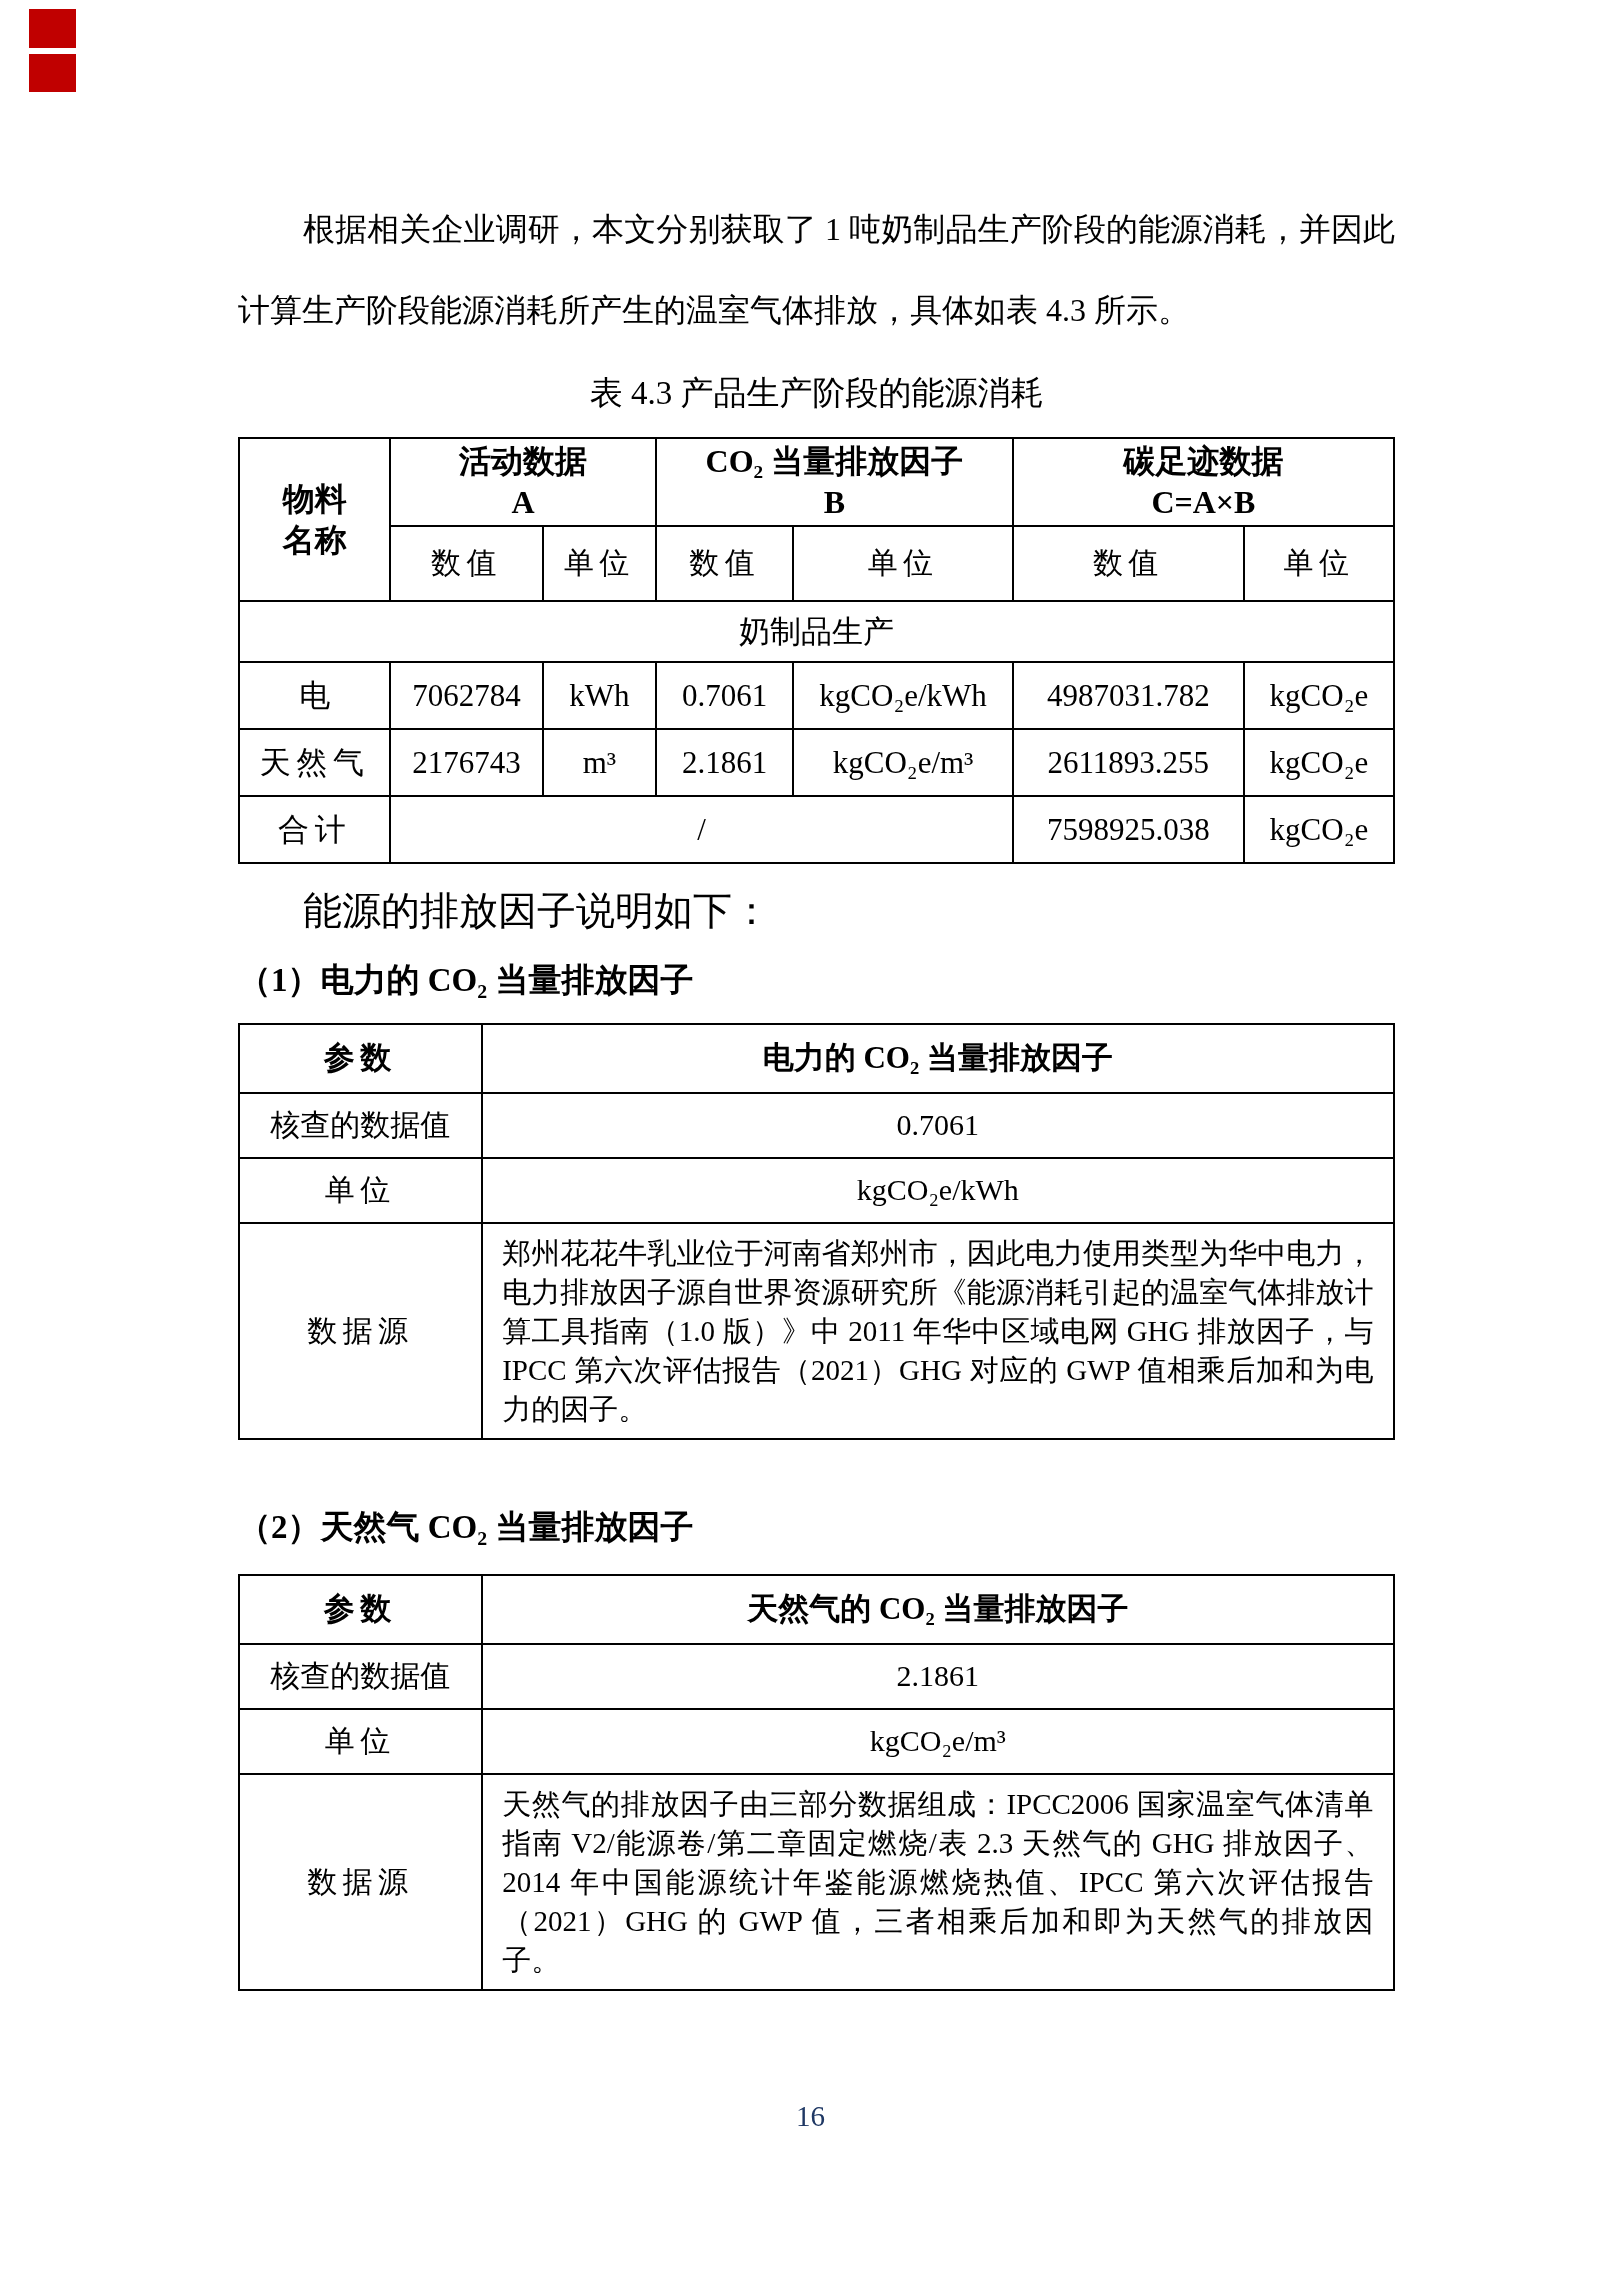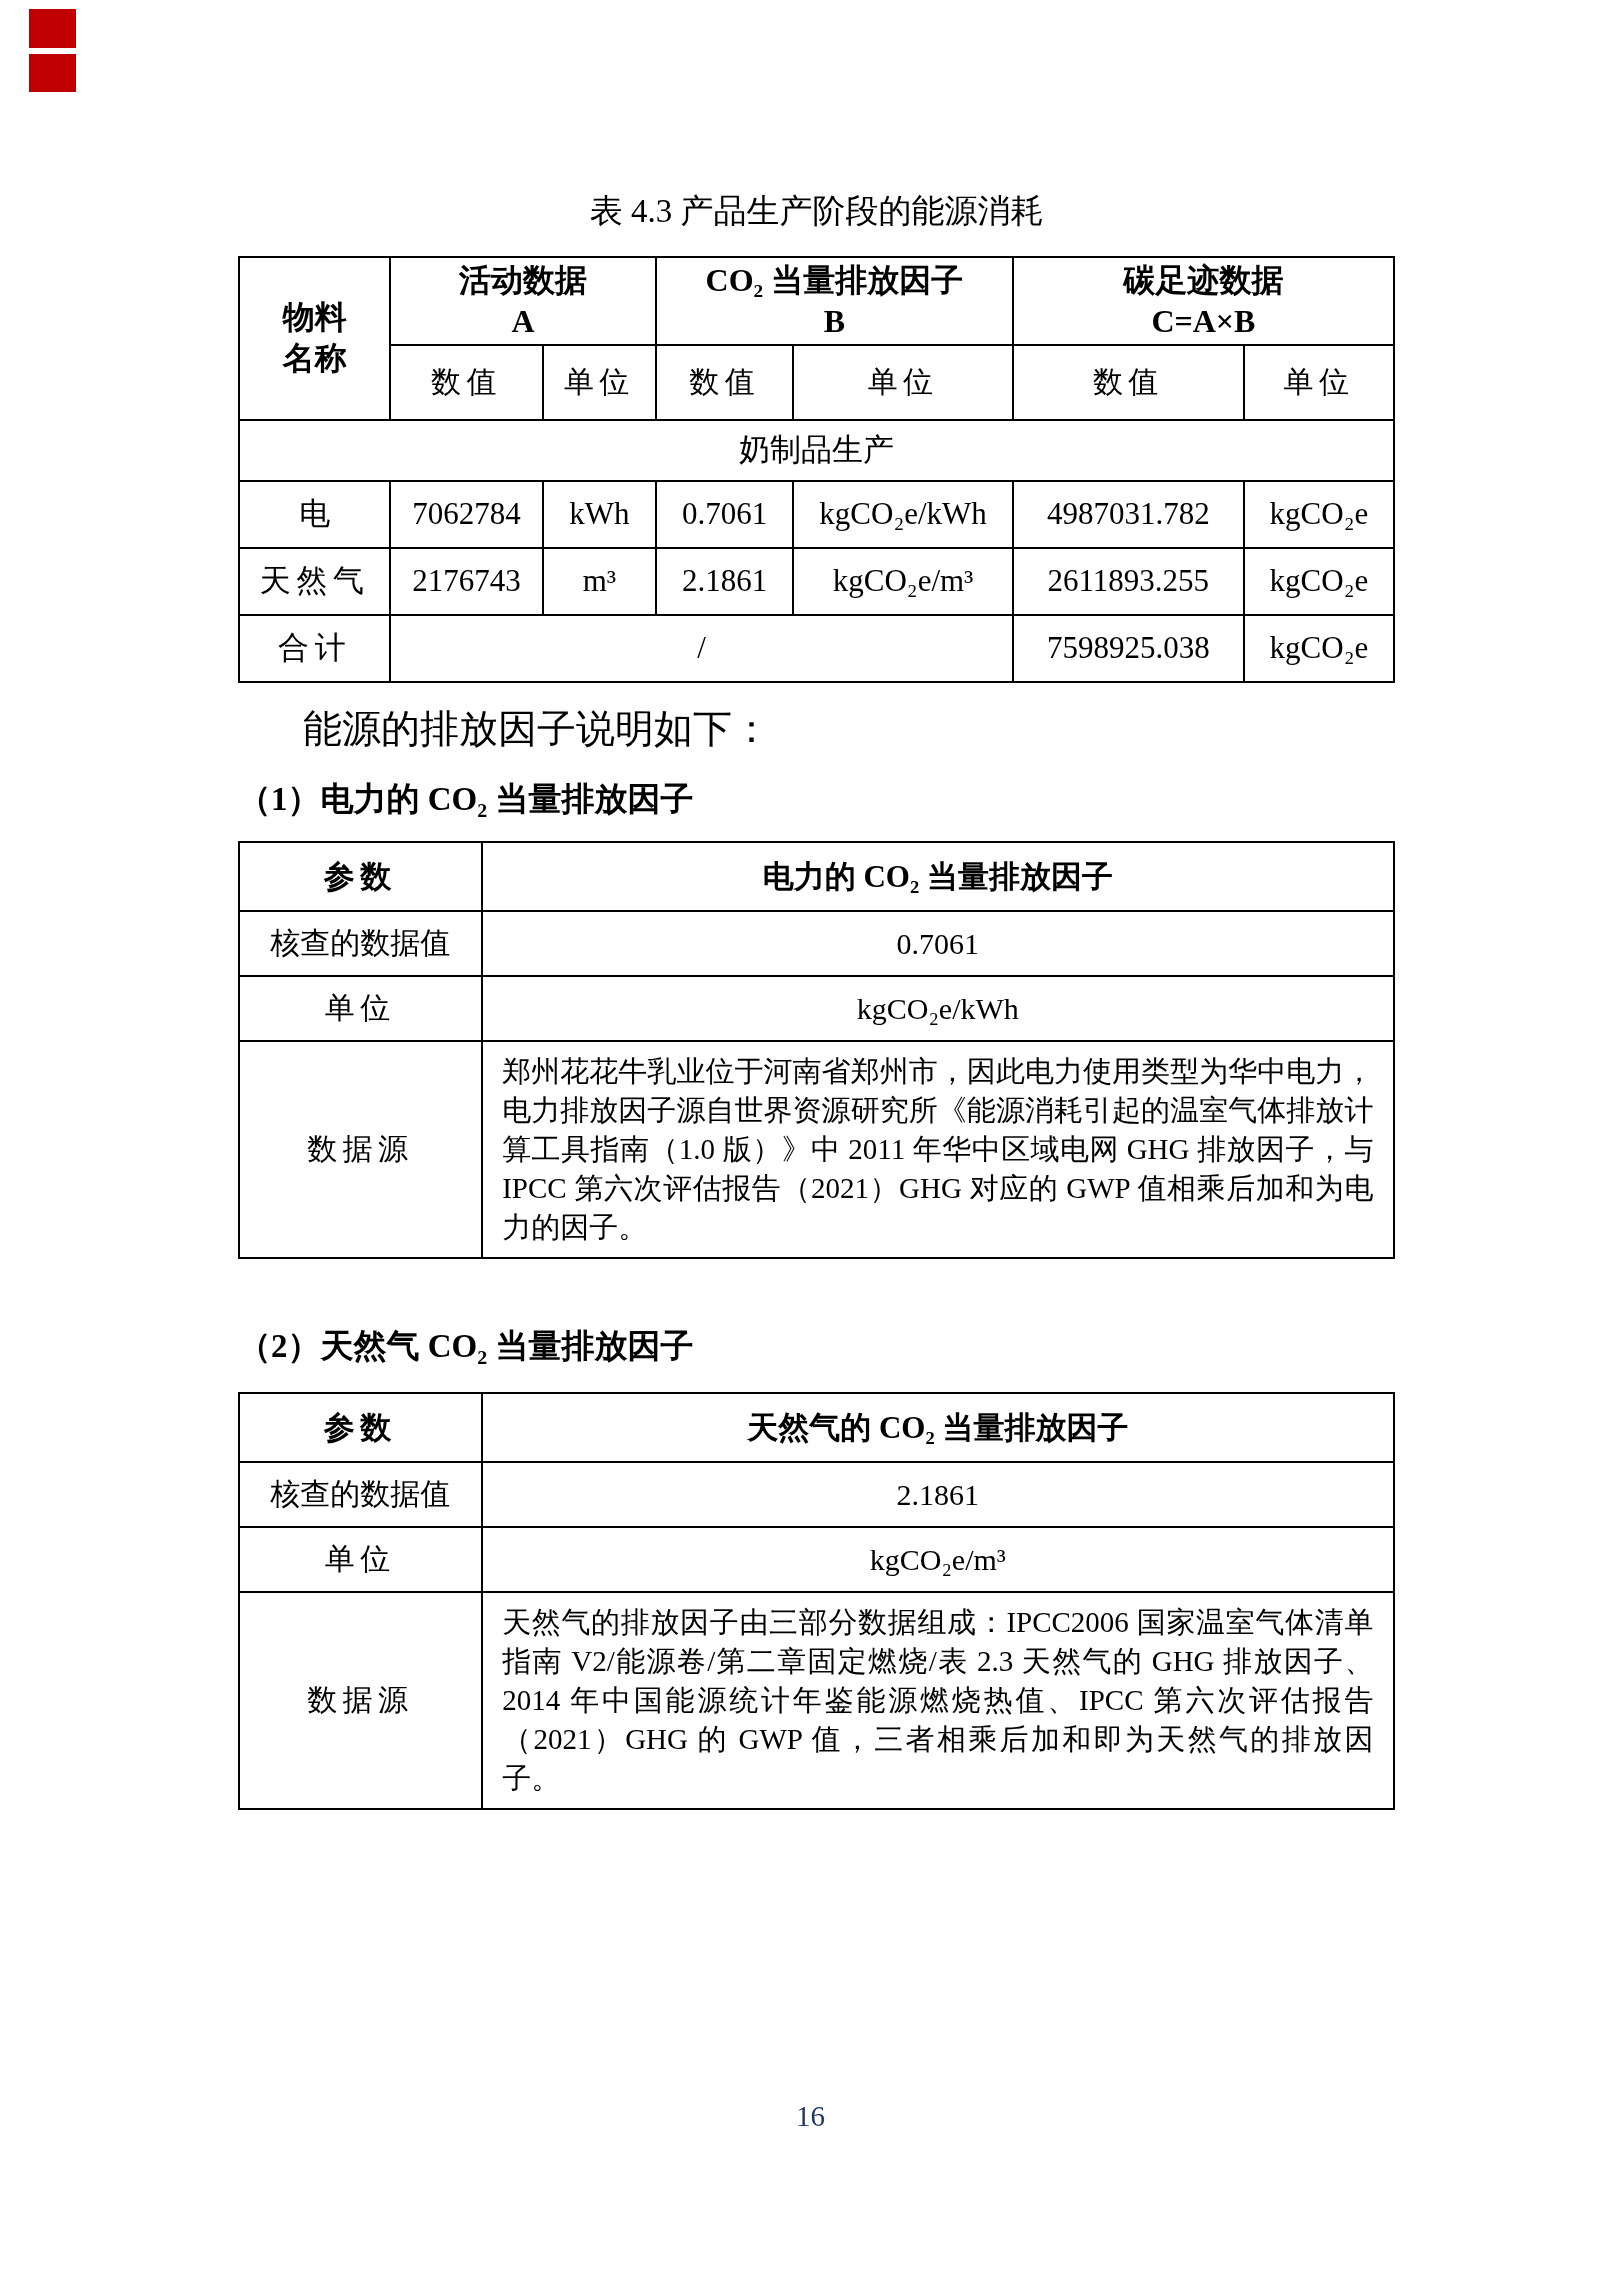--- a/index.html
+++ b/index.html
@@ -56,20 +56,21 @@
 </head>
 <body>
 
 <div class="page">
 
   <div class="red-mark m1"></div>
   <div class="red-mark m2"></div>
 
   <div class="content">
 
+    <p class="intro">根据相关企业调研，本文分别获取了 1 吨奶制品生产阶段的能源消耗，并因此计算生产阶段能源消耗所产生的温室气体排放，具体如表 4.3 所示。</p>
 
     <div class="tbl-title">表 4.3 产品生产阶段的能源消耗</div>
 
     <table class="main">
       <colgroup>
         <col style="width:13.1%">
           <col style="width:13.2%">
           <col style="width:9.8%">
         <col style="width:11.9%">
           <col style="width:19.0%">

